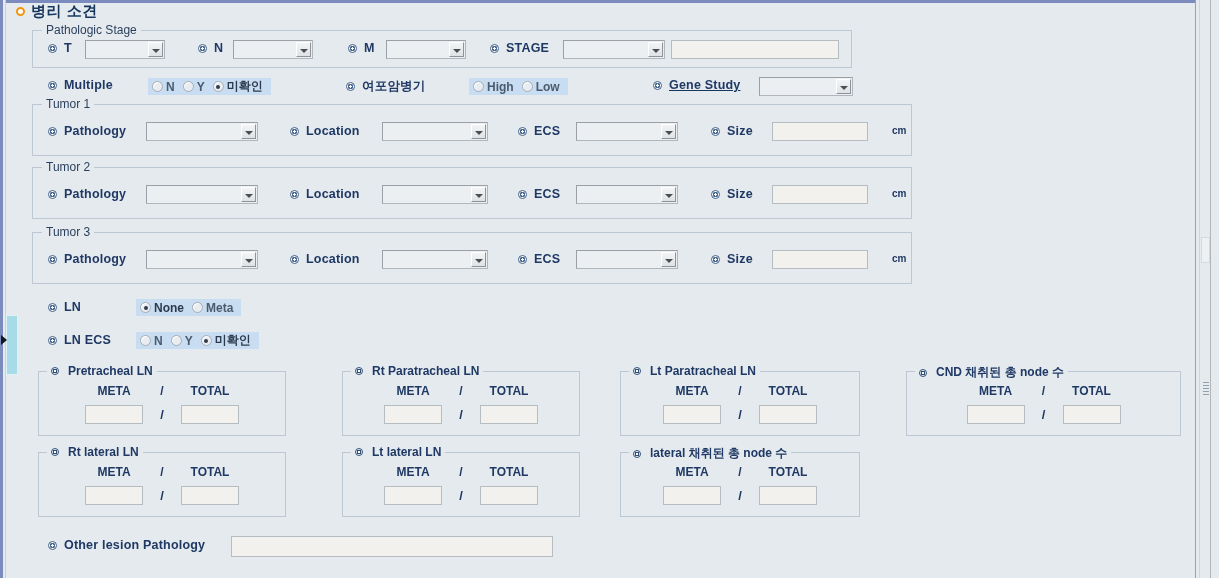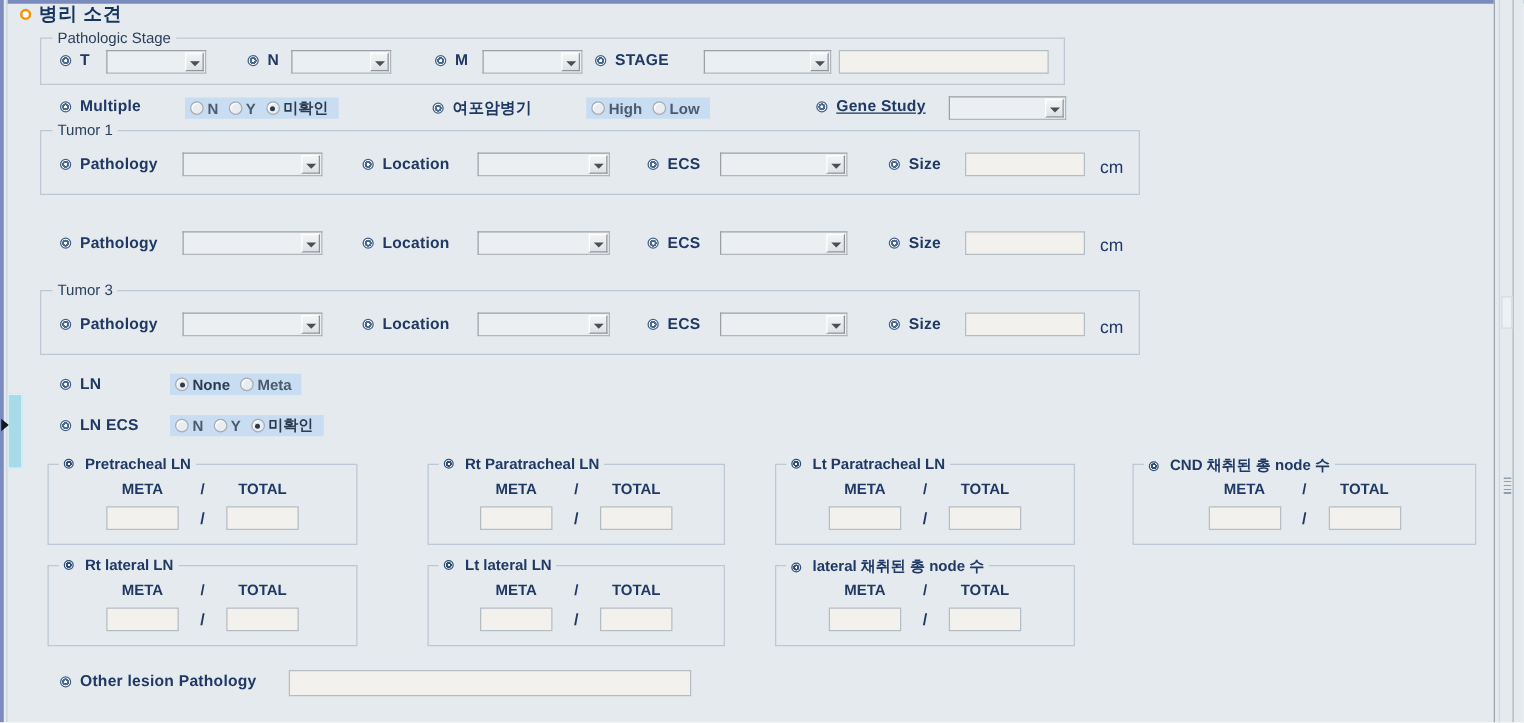--- a/index.html
+++ b/index.html
@@ -236,22 +236,22 @@
     display: flex; align-items: center; justify-content: center;
   }
   .ln-row .h1, .ln-row .h2 { width: 74px; display: flex; justify-content: center; }
   .ln-row .sl {
     width: 22px; text-align: center;
     font-size: 13px; font-weight: bold; color: #1f3864;
   }
   .ln-row .txt { width: 58px; }
 
   .unit {
-    font-size: 14px; font-weight: normal; color: #1f3864;
-    margin-left: 7px;
+    font-size: 10px; font-weight: bold; color: #1f3864;
+    margin-left: 19px;
   }
 </style>
 </head>
 <body>
 
 <div id="app">
 
   <div class="frame-top"></div>
   <div class="frame-left"></div>
   <div class="frame-right"></div>
@@ -290,21 +290,21 @@
   </div>
 
   <div class="fld" style="left:348px; top:41px;">
     <span class="dot"></span>
     <span class="lbl">M</span>
   </div>
   <div class="ddl" style="position:absolute; left:386px; top:40px; width:80px;">
     <span class="btn"></span>
   </div>
 
-  <div class="fld" style="left:476px; top:41px;text-align:right;">
+  <div class="fld" style="left:490px; top:41px;text-align:right;">
     <span class="dot"></span>
     <span class="lbl">STAGE</span>
   </div>
   <div class="ddl" style="position:absolute; left:563px; top:40px; width:102px;">
     <span class="btn"></span>
   </div>
   <div class="txt" style="position:absolute; left:671px; top:40px; width:168px;" title=""></div>
 
   <div class="fld" style="left:48px; top:78px;">
     <span class="dot"></span>
@@ -372,20 +372,23 @@
   <div class="ddl" style="position:absolute; left:576px; top:122px; width:102px;">
     <span class="btn"></span>
   </div>
   <div class="fld" style="left:711px; top:124px;">
     <span class="dot"></span>
     <span class="lbl">Size</span>
   </div>
   <div class="txt" style="position:absolute; left:772px; top:122px; width:96px;"></div>
   <span class="unit" style="position:absolute; left:873px; top:125px;">cm</span>
 
+  <div class="gbox plain" style="left:32px; top:167px; width:880px; height:52px;">
+    <span class="gbox-title">Tumor 2</span>
+  </div>
   <div class="fld" style="left:48px; top:187px;">
     <span class="dot"></span>
     <span class="lbl">Pathology</span>
   </div>
   <div class="ddl" style="position:absolute; left:146px; top:185px; width:112px;">
     <span class="btn"></span>
   </div>
   <div class="fld" style="left:290px; top:187px;">
     <span class="dot"></span>
     <span class="lbl">Location</span>

